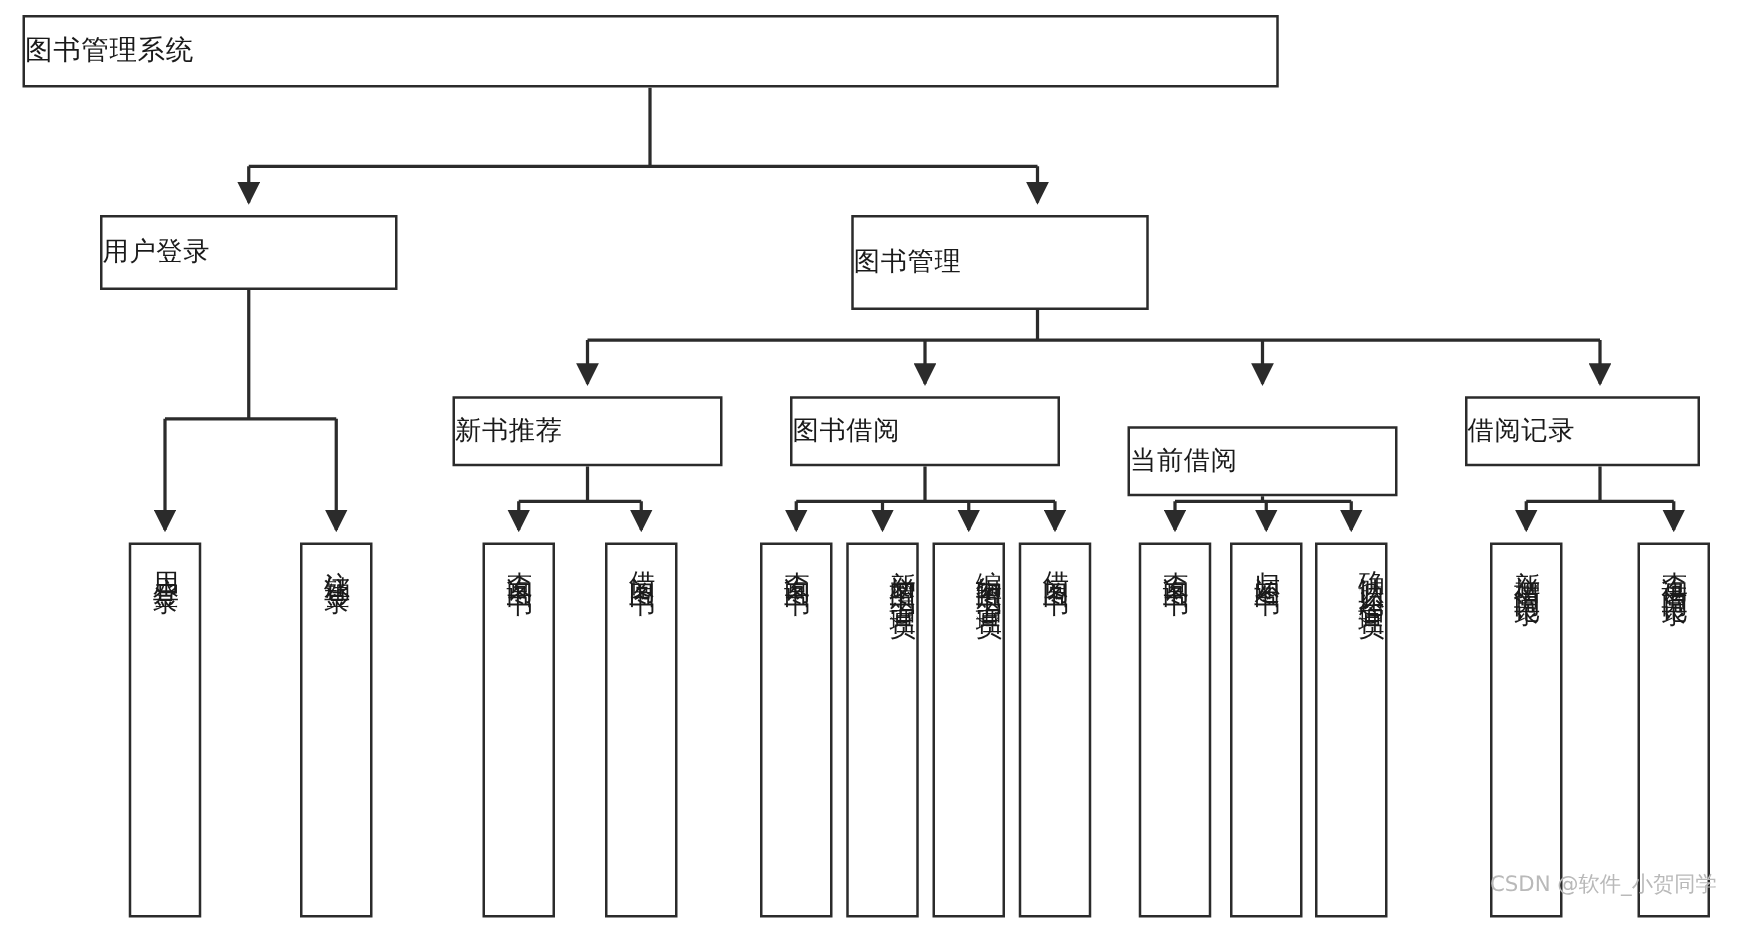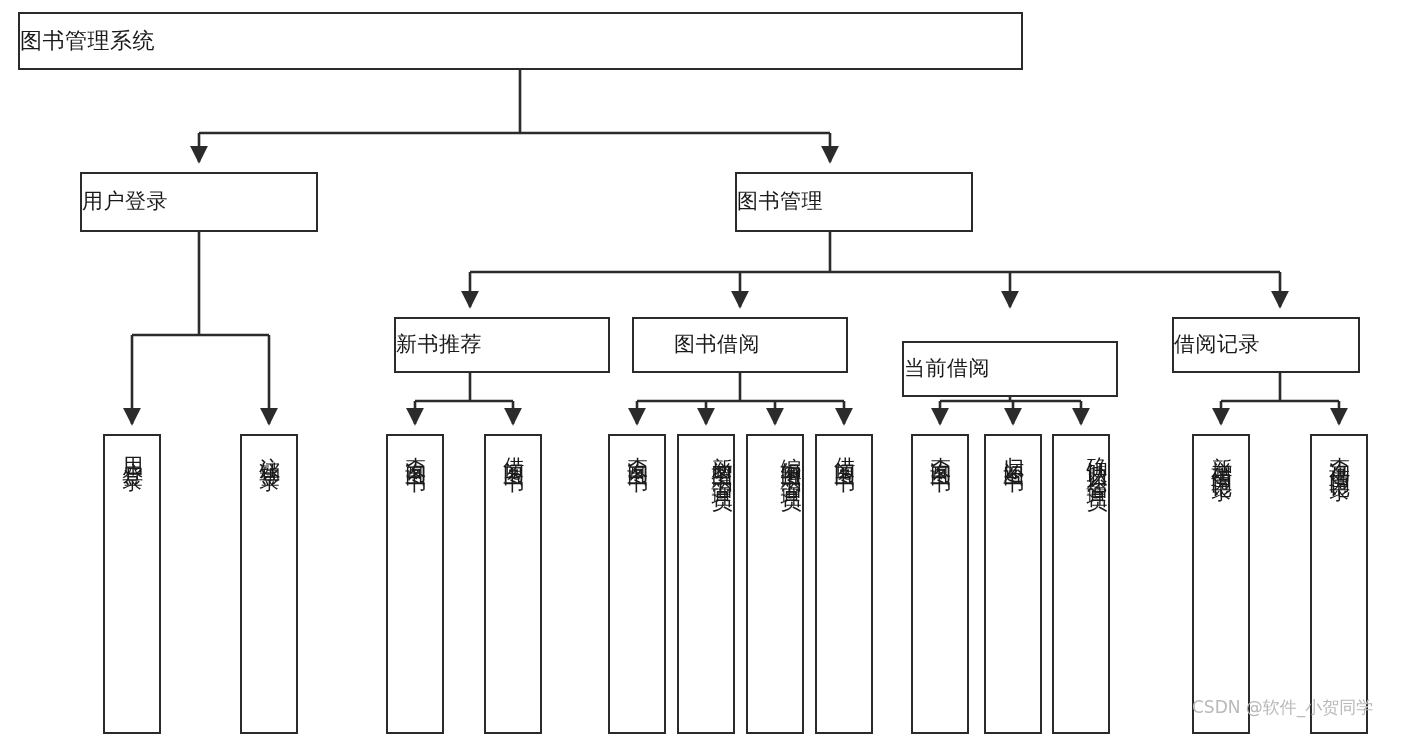--- a/index.html
+++ b/index.html
@@ -126,28 +126,28 @@
     </g>
   </svg>
 
   <div class="node h root" style="left:18px;top:12px;width:1005px;height:58px;">
     <span>图书管理系统</span>
   </div>
 
   <div class="node h" style="left:80px;top:172px;width:238px;height:60px;">
     <span>用户登录</span>
   </div>
-  <div class="node h" style="left:735px;top:172px;width:238px;height:60px;">
+  <div class="node h" style="left:681px;top:172px;width:238px;height:76px;">
     <span>图书管理</span>
   </div>
 
-  <div class="node h" style="left:362px;top:317px;width:216px;height:56px;margin-left:32px;">
+  <div class="node h" style="left:362px;top:317px;width:216px;height:56px;">
     <span>新书推荐</span>
   </div>
-  <div class="node h" style="left:632px;top:317px;width:216px;height:56px;padding-left:40px;">
+  <div class="node h" style="left:632px;top:317px;width:216px;height:56px;">
     <span>图书借阅</span>
   </div>
   <div class="node h" style="left:902px;top:317px;width:216px;height:56px;margin-top:24px;">
     <span>当前借阅</span>
   </div>
   <div class="node h" style="left:1172px;top:317px;width:188px;height:56px;">
     <span>借阅记录</span>
   </div>
 
   <div class="node v" style="left:103px;top:434px;width:58px;height:300px;">

